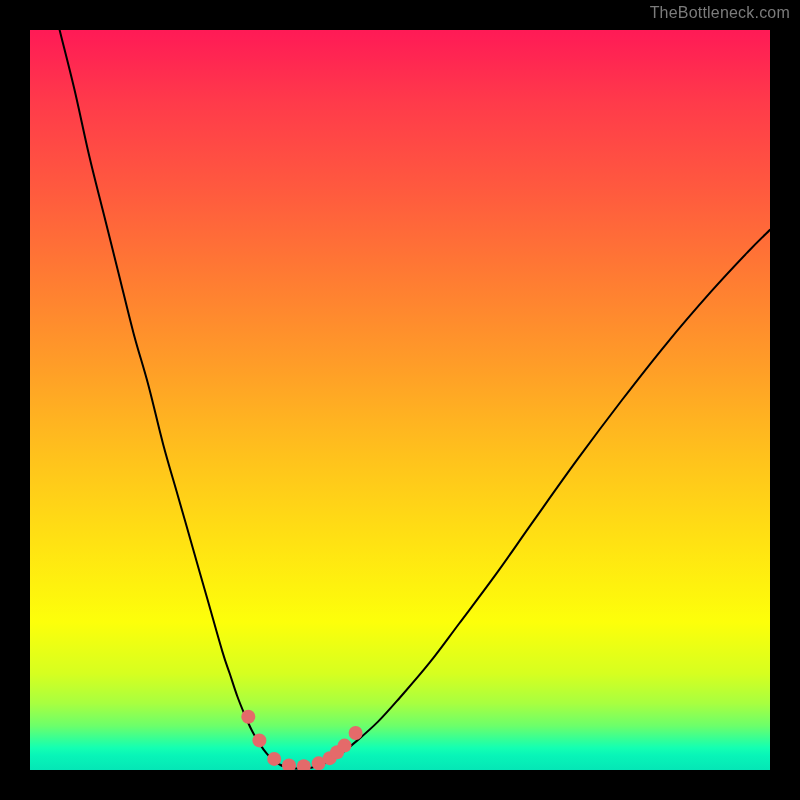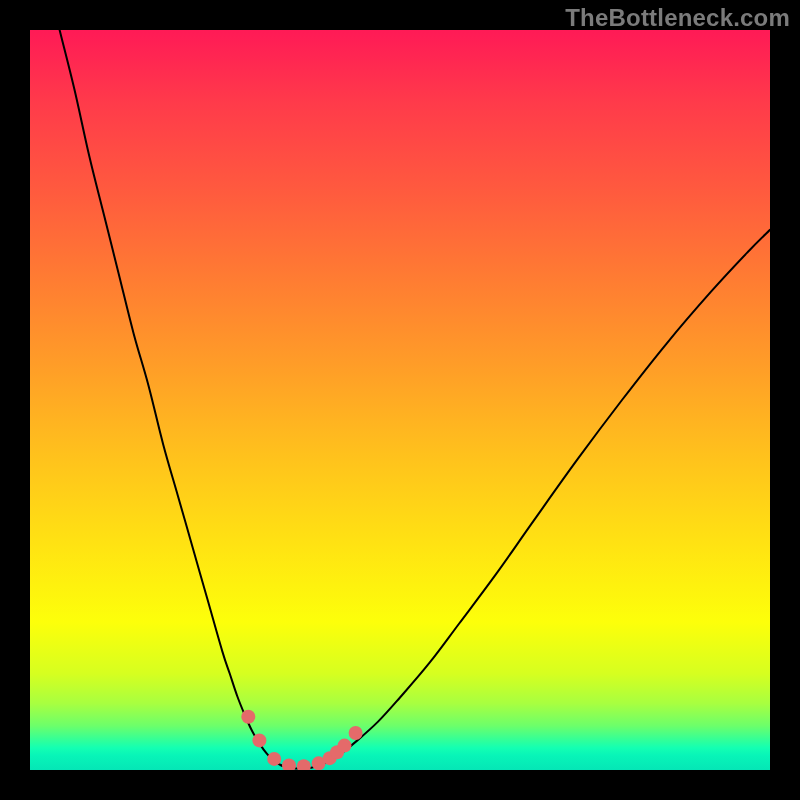--- a/index.html
+++ b/index.html
@@ -41,22 +41,22 @@
       #30ff9a 96%,
       #14ffb2 97%,
       #08f5b8 98%,
       #05e6b6 100%
     );
   }
   .watermark {
     position: absolute;
     top: 4px;
     right: 10px;
-    font-size: 24px;
-    font-weight: 700;
+    font-size: 16px;
+    font-weight: 400;
     color: #7b7b7b;
     letter-spacing: 0.2px;
     user-select: none;
     margin-left: 34px;
   }
   svg.curve {
     position: absolute;
     left: 0;
     top: 0;
     width: 740px;

